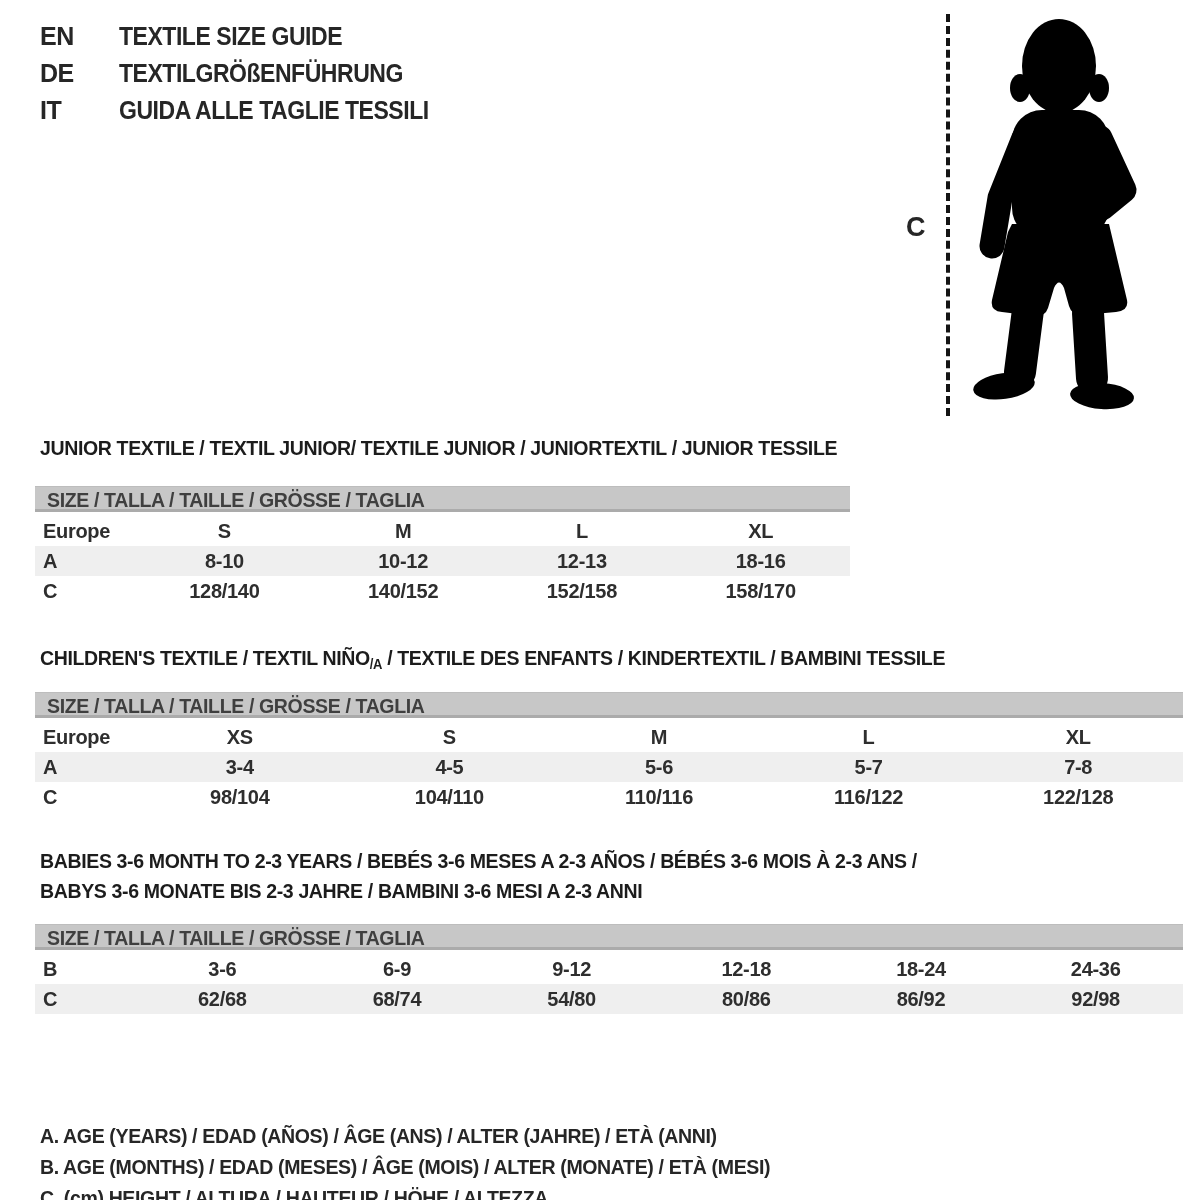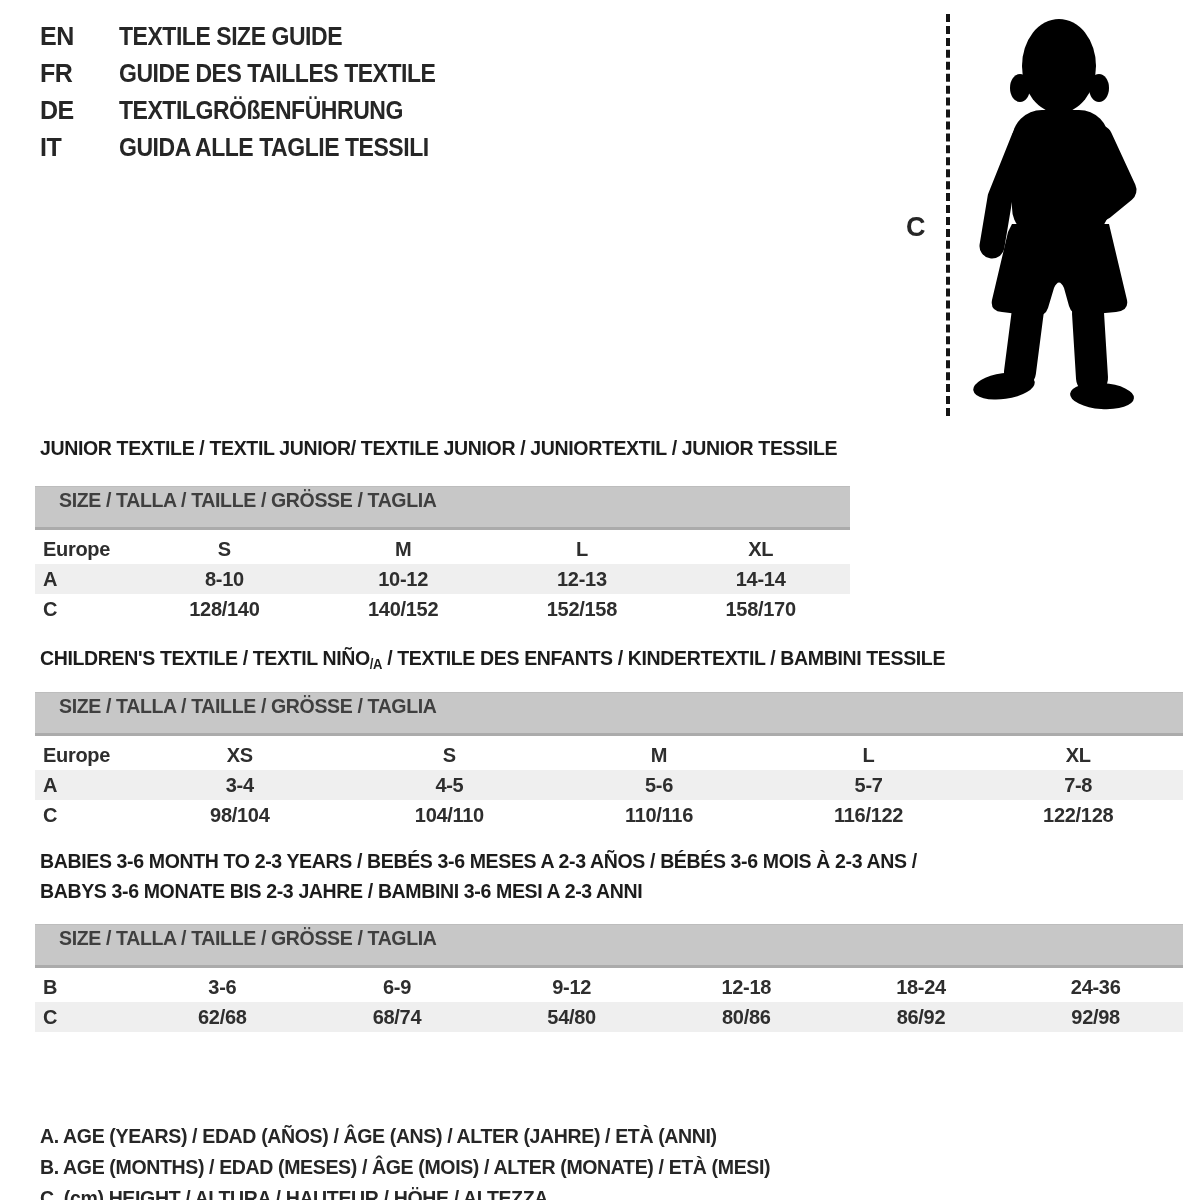--- a/index.html
+++ b/index.html
@@ -44,30 +44,30 @@
     white-space: nowrap; color: #1c1c1c;
     transform: scaleX(0.93); transform-origin: left center;
   }
   .sub-a { font-size: 14px; vertical-align: -4px; font-weight: 700; }
 
   
   .size-bar {
     background: #c7c7c7;
     border-top: 1px solid #bdbdbd;
     border-bottom: 3px solid #ababab;
-    height: 44px; line-height: 26px;
+    height: 26px; line-height: 26px;
     font-size: 21px; font-weight: 700; letter-spacing: -0.4px;
-    color: #3f3f3f; padding-left: 24px; box-sizing: border-box;
+    color: #3f3f3f; padding-left: 12px; box-sizing: border-box;
     white-space: nowrap;
   }
   .size-bar .inner { display:inline-block; transform: scaleX(0.93); transform-origin: left center; }
 
   
   table.size-table {
-    border-collapse: collapse; table-layout: fixed; margin-top: 18px;
+    border-collapse: collapse; table-layout: fixed;
   }
   table.size-table td {
     height: 30px; text-align: center; vertical-align: middle;
     font-size: 20px; font-weight: 700; letter-spacing: -0.3px;
     color: #2e2e2e; padding: 0;
   }
   table.size-table td.row-label {
     text-align: left; padding-left: 8px;
   }
   tr.shaded { background: #efefef; }
@@ -95,24 +95,20 @@
     transform: scaleX(0.93); transform-origin: left center;
   }
 </style>
 </head>
 <body>
 
 <div class="abs lang-list">
   <div class="lang-row">
     <span class="lang-code">EN</span>
     <span class="lang-title">TEXTILE SIZE GUIDE</span>
-  </div>
-  <div class="lang-row">
-    <span class="lang-code">FR</span>
-    <span class="lang-title">GUIDE DES TAILLES TEXTILE</span>
   </div>
   <div class="lang-row">
     <span class="lang-code">DE</span>
     <span class="lang-title">TEXTILGRÖßENFÜHRUNG</span>
   </div>
   <div class="lang-row">
     <span class="lang-code">IT</span>
     <span class="lang-title">GUIDA ALLE TAGLIE TESSILI</span>
   </div>
 </div>
@@ -167,21 +163,21 @@
       <td>S</td>
       <td>M</td>
       <td>L</td>
       <td>XL</td>
     </tr>
     <tr class="shaded">
       <td class="row-label">A</td>
       <td>8-10</td>
       <td>10-12</td>
       <td>12-13</td>
-      <td>14-14</td>
+      <td>18-16</td>
     </tr>
     <tr>
       <td class="row-label">C</td>
       <td>128/140</td>
       <td>140/152</td>
       <td>152/158</td>
       <td>158/170</td>
     </tr>
   </tbody>
 </table>

